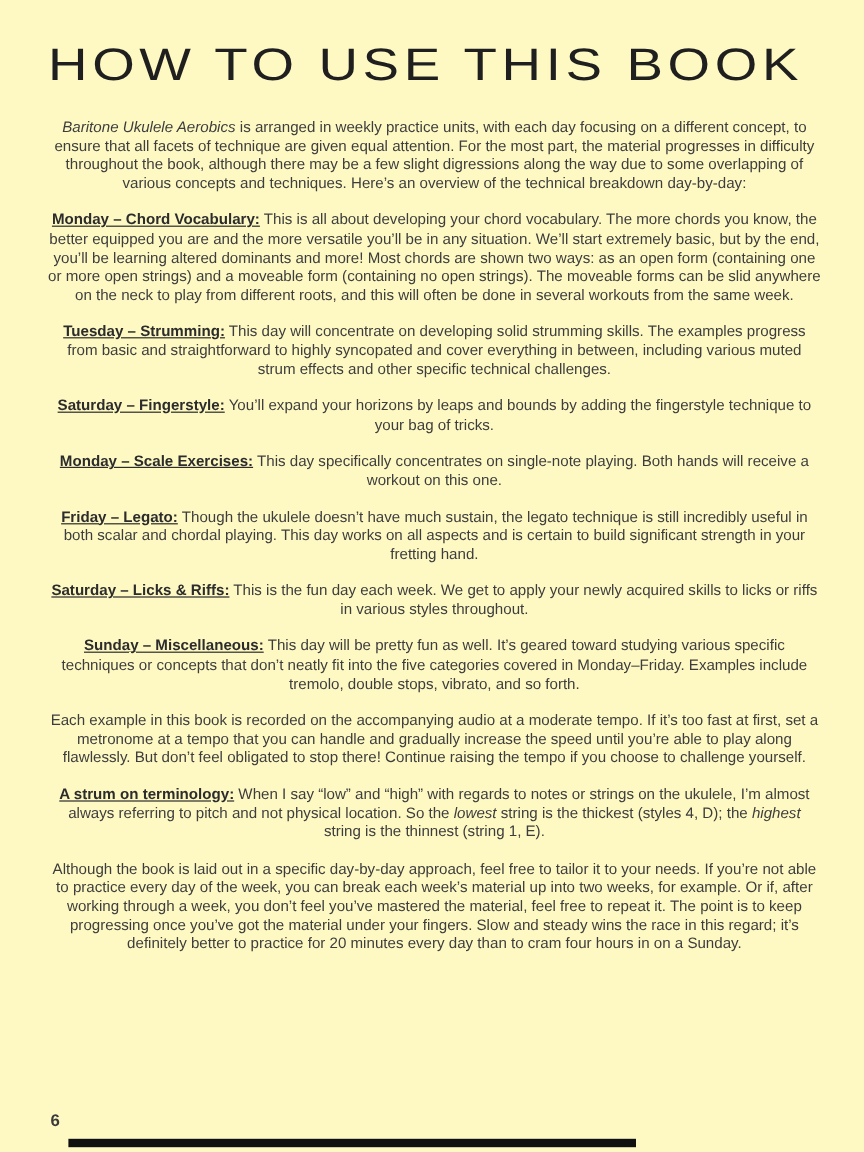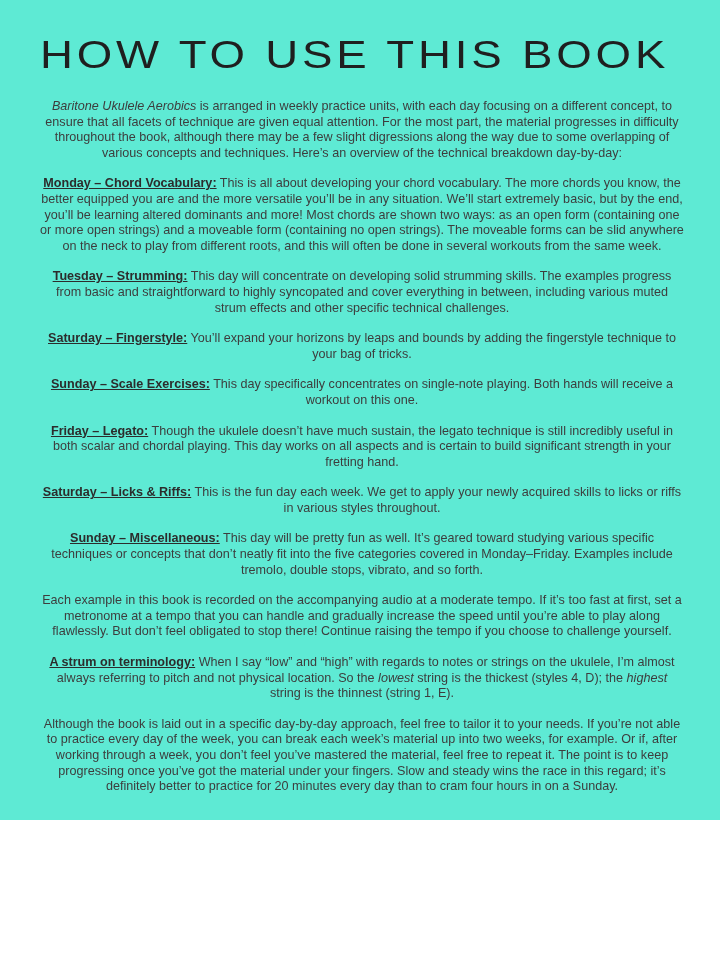--- a/index.html
+++ b/index.html
@@ -1,20 +1,20 @@
 <!DOCTYPE html>
 <html><head>
 <meta charset="utf-8">
 <style>
   html, body { margin: 0; padding: 0; background: #ffffff; }
   .page {
     position: relative;
     width: 720px;
-    height: 820px;
-    background: #5eead4;
+    height: 960px;
+    background: #fef9c3;
     font-family: "Liberation Sans", sans-serif;
     box-sizing: border-box;
     padding: 34px 40px 0 40px;
     overflow: hidden;
   }
   .title {
     margin: 0 0 22px 0;
     font-size: 38px;
     font-weight: 400;
     color: #1f1f1f;
@@ -60,21 +60,21 @@
   <div class="content">
 
     <p><em>Baritone Ukulele Aerobics</em><span> is arranged in weekly practice units, with each day focusing on a different concept, to ensure that all facets of technique are given equal attention. For the most part, the material progresses in difficulty throughout the book, although there may be a few slight digressions along the way due to some overlapping of various concepts and techniques. Here’s an overview of the technical breakdown day-by-day:</span></p>
 
     <p><strong>Monday – Chord Vocabulary:</strong><span> This is all about developing your chord vocabulary. The more chords you know, the better equipped you are and the more versatile you’ll be in any situation. We’ll start extremely basic, but by the end, you’ll be learning altered dominants and more! Most chords are shown two ways: as an open form (containing one or more open strings) and a moveable form (containing no open strings). The moveable forms can be slid anywhere on the neck to play from different roots, and this will often be done in several workouts from the same week.</span></p>
 
     <p><strong>Tuesday – Strumming:</strong><span> This day will concentrate on developing solid strumming skills. The examples progress from basic and straightforward to highly syncopated and cover everything in between, including various muted strum effects and other specific technical challenges.</span></p>
 
     <p><strong>Saturday – Fingerstyle:</strong><span> You’ll expand your horizons by leaps and bounds by adding the fingerstyle technique to your bag of tricks.</span></p>
 
-    <p><strong>Sunday – Scale Exercises:</strong><span> This day specifically concentrates on single-note playing. Both hands will receive a workout on this one.</span></p>
+    <p><strong>Monday – Scale Exercises:</strong><span> This day specifically concentrates on single-note playing. Both hands will receive a workout on this one.</span></p>
 
     <p><strong>Friday – Legato:</strong><span> Though the ukulele doesn’t have much sustain, the legato technique is still incredibly useful in both scalar and chordal playing. This day works on all aspects and is certain to build significant strength in your fretting hand.</span></p>
 
     <p><strong>Saturday – Licks &amp; Riffs:</strong><span> This is the fun day each week. We get to apply your newly acquired skills to licks or riffs in various styles throughout.</span></p>
 
     <p><strong>Sunday – Miscellaneous:</strong><span> This day will be pretty fun as well. It’s geared toward studying various specific techniques or concepts that don’t neatly fit into the five categories covered in Monday–Friday. Examples include tremolo, double stops, vibrato, and so forth.</span></p>
 
     <p><span>Each example in this book is recorded on the accompanying audio at a moderate tempo. If it’s too fast at first, set a metronome at a tempo that you can handle and gradually increase the speed until you’re able to play along flawlessly. But don’t feel obligated to stop there! Continue raising the tempo if you choose to challenge yourself.</span></p>
 
     <p><strong>A strum on terminology:</strong><span> When I say “low” and “high” with regards to notes or strings on the ukulele, I’m almost always referring to pitch and not physical location. So the </span><em>lowest</em><span> string is the thickest (styles 4, D); the </span><em>highest</em><span> string is the thinnest (string 1, E).</span></p>

